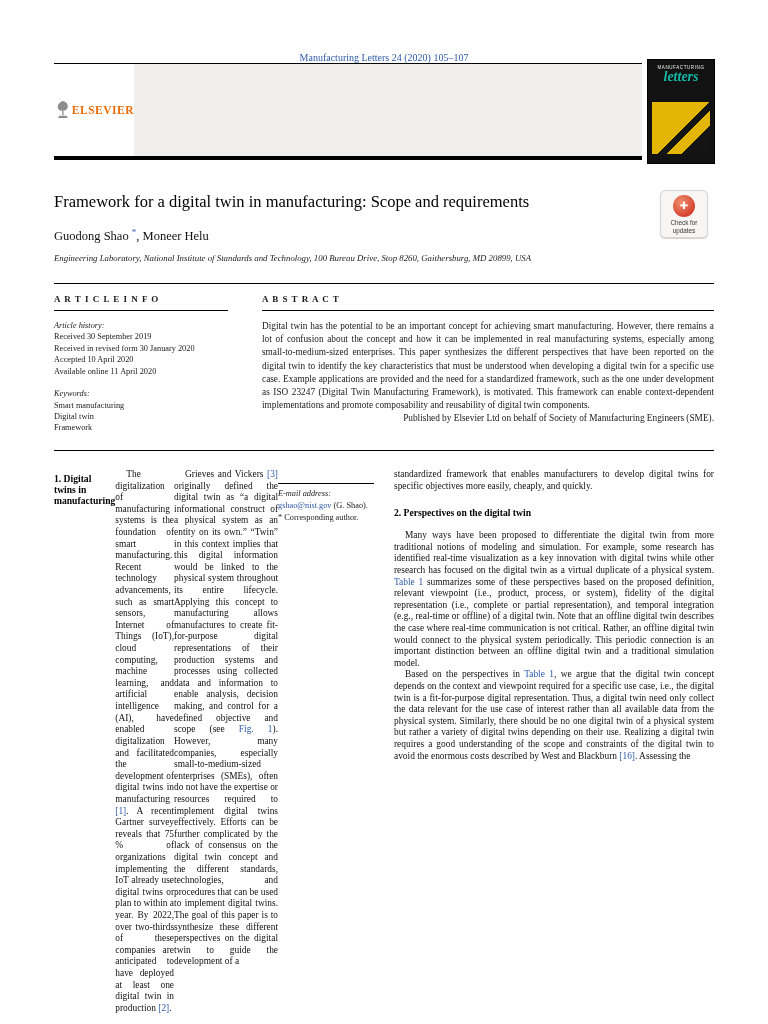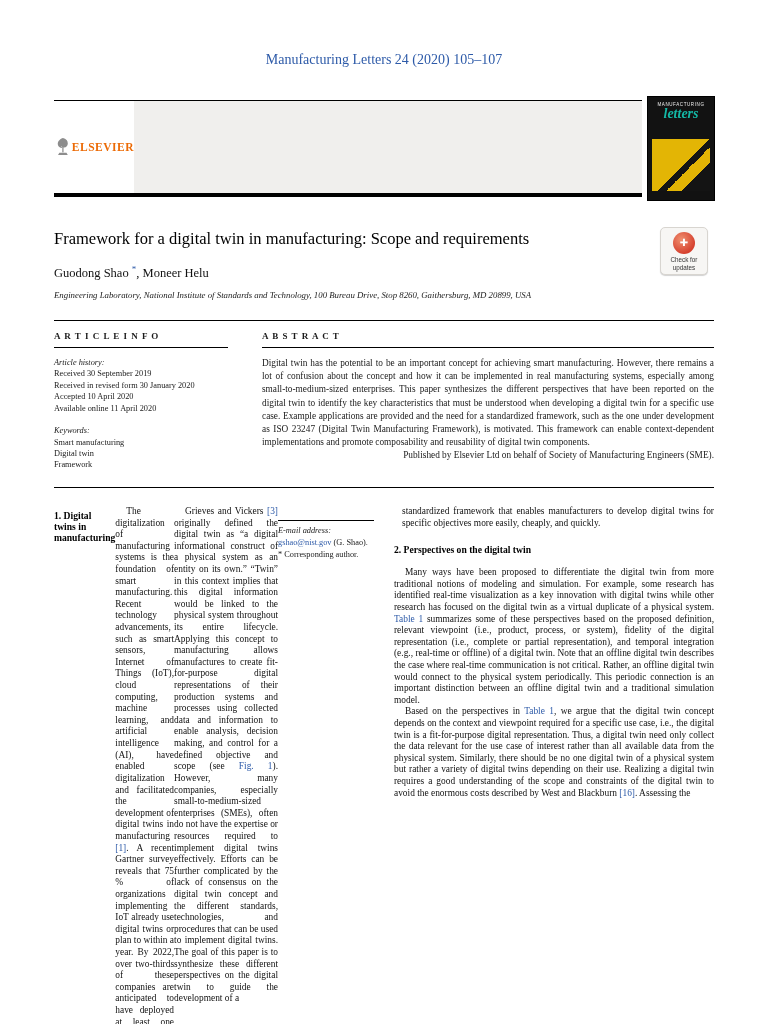--- a/index.html
+++ b/index.html
@@ -7,21 +7,21 @@
   .page {
     width:768px; height:1024px; margin:0 auto; background:#fff;
     position:relative; overflow:hidden; color:#1a1a1a;
     font-family:"Liberation Serif", serif;
     padding:52px 54px 0 54px;
   }
   .link { color:#2d5aa8; cursor:pointer; text-decoration:none; }
   .it { font-style:italic; }
 
   
-  .journal-ref { text-align:center; font-size:14px; margin-bottom:32px; color:#2d5aa8; }
+  .journal-ref { text-align:center; font-size:10px; margin-bottom:0; color:#2d5aa8; }
 
   
   .header { position:relative; }
   .header-main {
     margin-right:72px; height:97px; background:#f0efed;
     border-top:1.5px solid #000; border-bottom:4px solid #000;
     display:flex; align-items:stretch;
   }
   .logo-box { width:80px; background:#fff; display:flex; flex-direction:row; align-items:center; justify-content:center; gap:0; }
   .elsevier-word { color:#ec6b06; font-weight:bold; font-size:11.5px; letter-spacing:0.5px; }
@@ -64,21 +64,21 @@
   .pub-line { text-align:right; }
 
   
   .body-cols { display:flex; gap:20px; margin-top:18px; align-items:stretch; }
   .bcol { width:320px; }
   .bcol-left { display:flex; flex-direction:row; }
   .spacer { flex:1; }
   .sec-heading { font-size:9.6px; font-weight:bold; margin:4px 0 12px 0; color:#000; }
   .sec-heading.second { margin-top:15px; }
   .para { font-size:9.4px; line-height:1.235; text-align:justify; text-indent:11px; color:#111; }
-  .para.noindent { text-indent:0;margin-left:8px; }
+  .para.noindent { text-indent:0; }
 
   
   .footnote { font-size:8.3px; line-height:1.45; margin-top:14px; }
   .footnote-rule { width:96px; border-top:1px solid #000; margin-bottom:4px; }
   .footer { margin-top:13px; font-size:8.3px; line-height:1.5; }
 </style>
 </head>
 <body>
 
 <div class="page">

